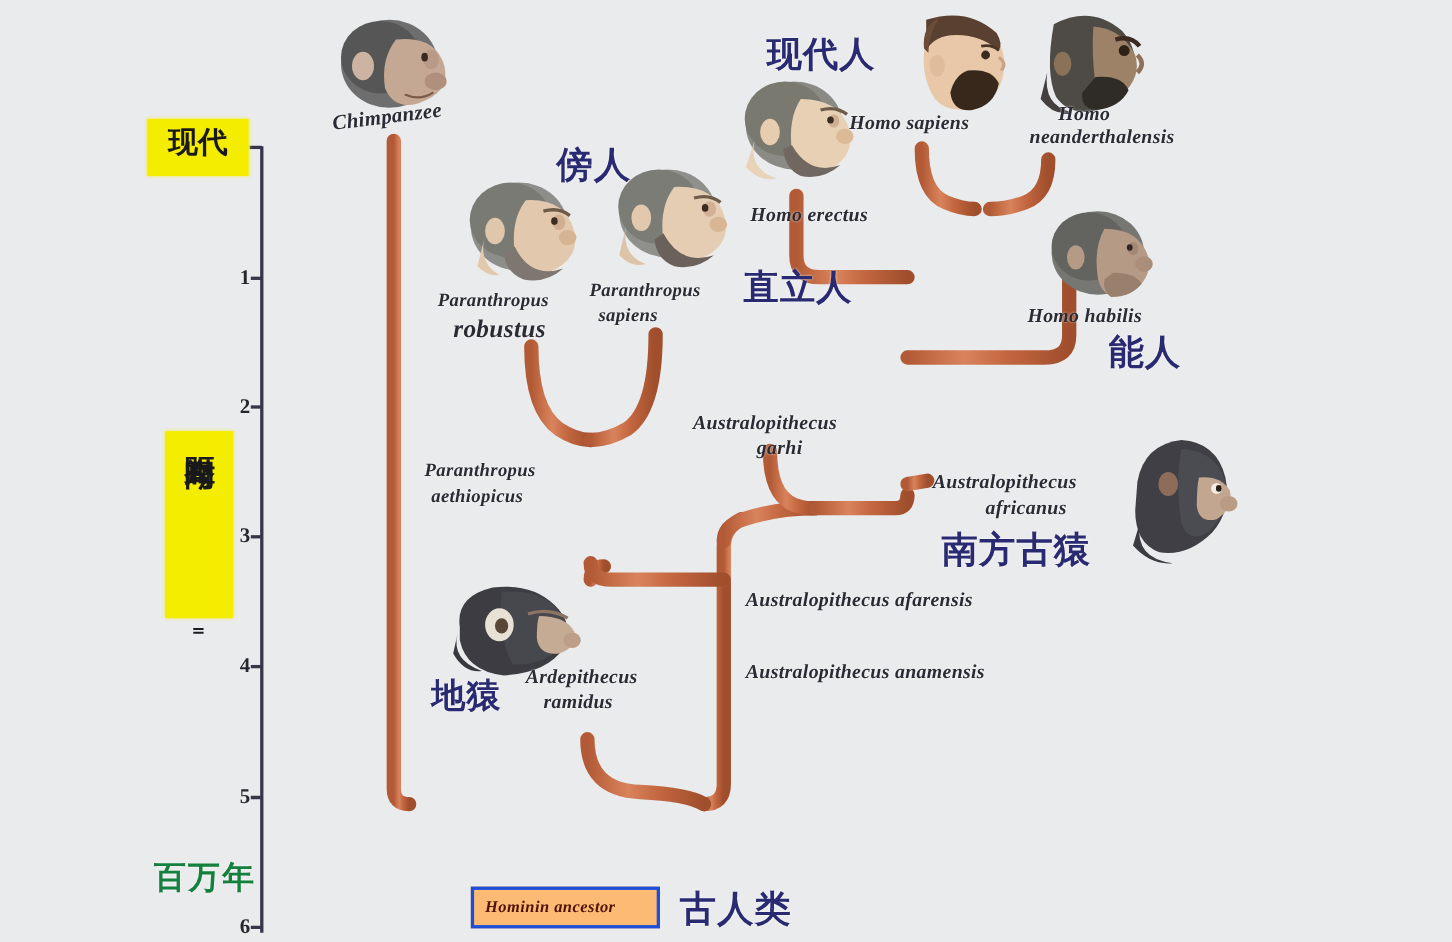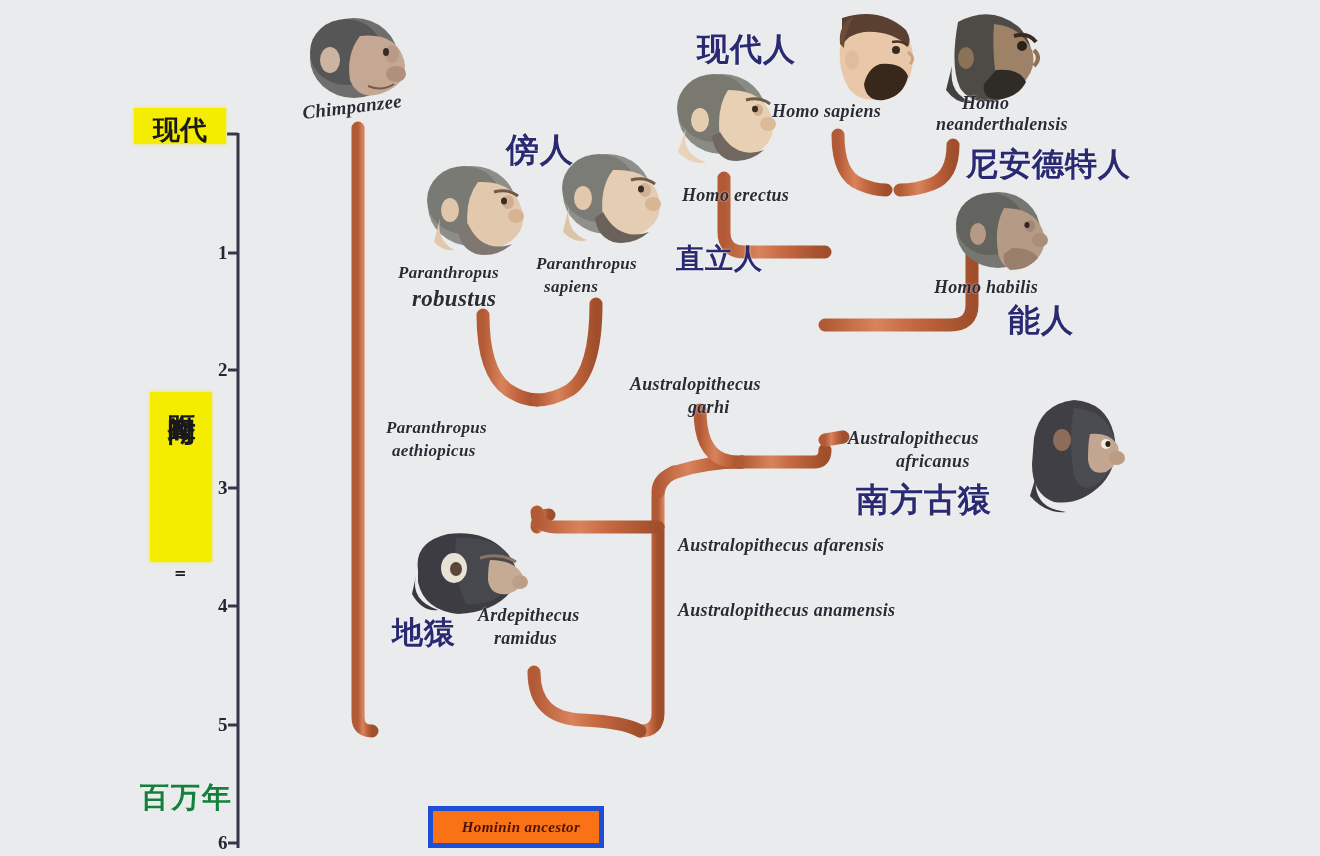--- a/index.html
+++ b/index.html
@@ -54,23 +54,23 @@
     position:absolute;
     font-family:"DejaVu Sans","Liberation Sans",sans-serif;
     font-weight:700;
     color:#15803d;
     white-space:nowrap;
     text-shadow:0 0 2px rgba(255,255,255,.85);
     letter-spacing:2px;
   }
   .rootbox{
     position:absolute;
-    background:#f97316;
-    border:5px solid #1d4ed8;
-    display:flex;align-items:center;justify-content:center;
+    background:#fdba74;
+    border:3px solid #1d4ed8;
+    display:flex;align-items:center;justify-content:flex-start;
   }
   .rootbox span{
     font-family:"Liberation Serif","DejaVu Serif",serif;
     font-style:italic;font-weight:700;
     color:#4e1206;font-size:15px;padding-left:10px;
     letter-spacing:.4px;white-space:nowrap;
   }
   .head{position:absolute;}
 </style>
 </head>
@@ -163,21 +163,21 @@
     </g>
   </svg>
 
   <div class="axnum" style="left:218px;top:242px;">1</div>
   <div class="axnum" style="left:218px;top:359px;">2</div>
   <div class="axnum" style="left:218px;top:477px;">3</div>
   <div class="axnum" style="left:218px;top:595px;">4</div>
   <div class="axnum" style="left:218px;top:714px;">5</div>
   <div class="axnum" style="left:218px;top:832px;">6</div>
 
-  <div class="ylab" style="left:134px;top:108px;width:92px;height:36px;font-size:27px;line-height:44px;">
+  <div class="ylab" style="left:134px;top:108px;width:92px;height:52px;font-size:27px;line-height:44px;">
     <span>现代</span>
   </div>
 
   <div class="ylab" style="left:150px;top:392px;width:62px;height:170px;font-size:28px;line-height:42px;padding-top:2px;box-sizing:border-box;">
     <span style="display:block;writing-mode:vertical-rl;text-orientation:upright;margin:0 auto;letter-spacing:0;">距今时间</span>
   </div>
   <div style="position:absolute;left:174px;top:564px;font-family:'DejaVu Sans',sans-serif;font-weight:700;font-size:15px;color:#1b1b20;">=</div>
 
   <div class="redcn" style="left:140px;top:778px;font-size:29px;">百万年</div>
 
@@ -281,25 +281,25 @@
     <path d="M86,36 Q110,36 118,50 Q122,64 104,70 Q86,72 84,56 Q84,42 86,36Z" fill="#c6ab94"></path>
     <ellipse cx="50" cy="44" rx="13" ry="15" fill="#e8e2d6"></ellipse>
     <ellipse cx="52" cy="45" rx="6" ry="7" fill="#5a4636"></ellipse>
     <ellipse cx="116" cy="58" rx="8" ry="7" fill="#bd9f88"></ellipse>
     <path d="M76,34 Q96,28 112,38" stroke="#8d7462" stroke-width="3" fill="none"></path>
     <path d="M12,52 Q6,76 34,86 Q18,88 8,70Z" fill="#38383e"></path>
   </svg>
 
   <div class="cn" style="left:506px;top:128px;font-size:33px;">傍人</div>
   <div class="cn" style="left:697px;top:28px;font-size:32px;">现代人</div>
-  <div class="cn" style="left:966px;top:143px;font-size:32px;">尼安德特人</div>
-  <div class="cn" style="left:676px;top:240px;font-size:28px;">直立人</div>
+  <div class="cn" style="left:676px;top:240px;font-size:32px;">直立人</div>
   <div class="cn" style="left:1008px;top:299px;font-size:32px;">能人</div>
   <div class="cn" style="left:856px;top:478px;font-size:33px;">南方古猿</div>
   <div class="cn" style="left:392px;top:612px;font-size:31px;">地猿</div>
+  <div class="cn" style="left:618px;top:804px;font-size:33px;">古人类</div>
 
   <div class="lat" style="left:302px;top:96px;font-size:19px;transform:rotate(-7deg);">Chimpanzee</div>
 
   <div class="lat" style="left:398px;top:263px;font-size:17px;">Paranthropus</div>
   <div class="lat" style="left:412px;top:286px;font-size:23px;">robustus</div>
 
   <div class="lat" style="left:536px;top:254px;font-size:17px;">Paranthropus</div>
   <div class="lat" style="left:544px;top:277px;font-size:17px;">sapiens</div>
 
   <div class="lat" style="left:386px;top:418px;font-size:17px;">Paranthropus</div>

